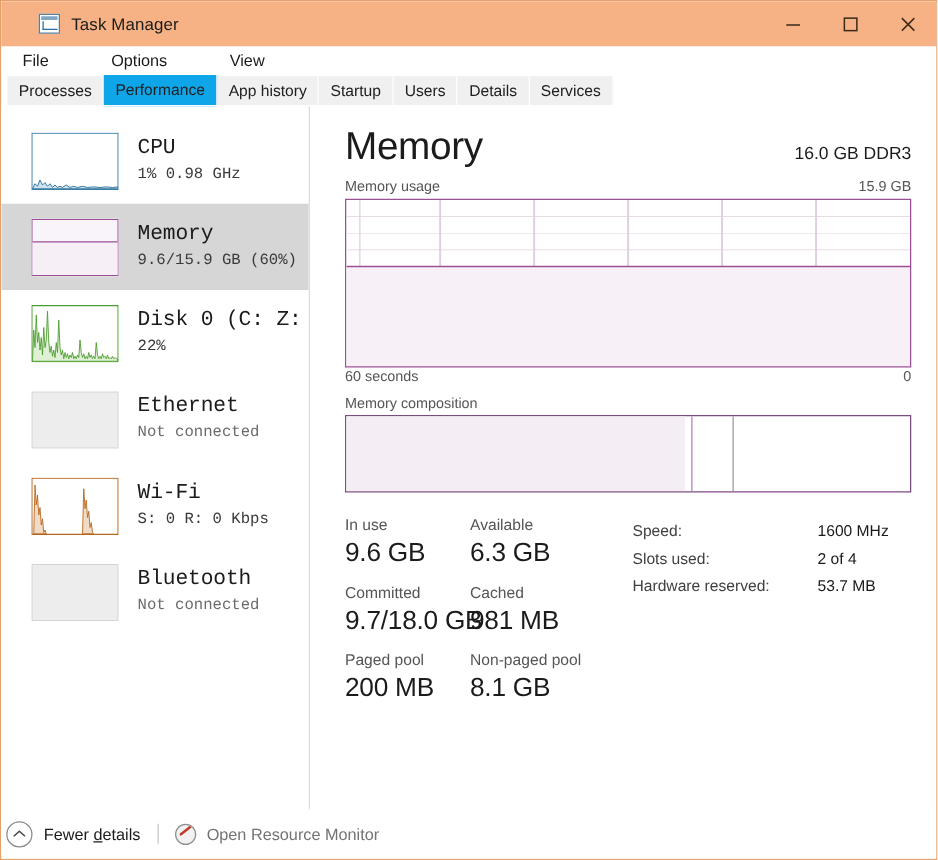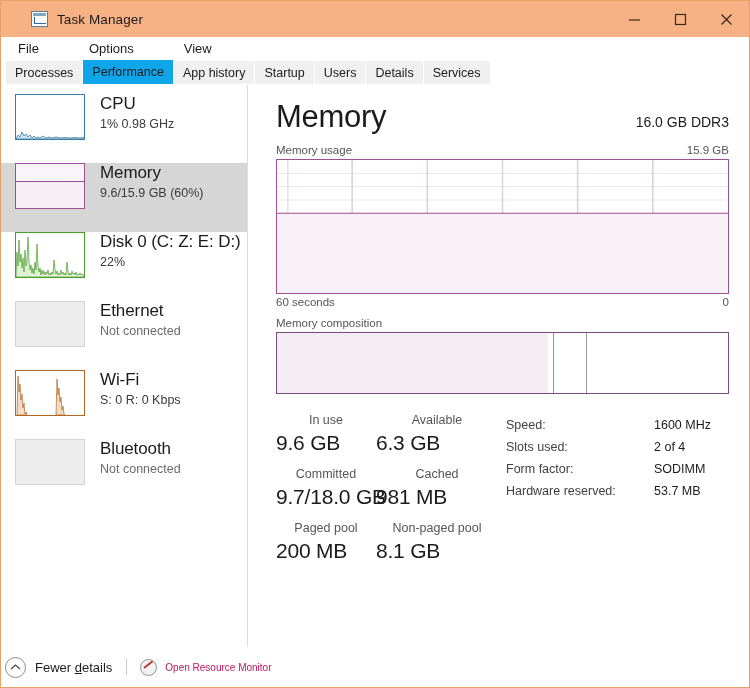--- a/index.html
+++ b/index.html
@@ -121,23 +121,24 @@
   .sidebar {
     width: 247px;
     flex: 0 0 247px;
     background: #ffffff;
     border-right: 1px solid #dcdcdc;
     padding-top: 9px;
     overflow: hidden;
   }
   .side-item {
     display: flex;
-    align-items: flex-start;
+    align-items: center;
     height: 69px;
-    padding-left: 14px;
+    padding-left: 24px;
+    font-family: Liberation Mono, monospace;
   }
   .side-item.selected { background: #d6d6d6; }
   .thumb {
     width: 70px; height: 46px;
     flex: 0 0 70px;
     background: #ffffff;
     position: relative;
     overflow: hidden;
   }
   .thumb svg { display: block; width: 100%; height: 100%; }
@@ -228,21 +229,20 @@
   .stats-left { width: 222px; flex: 0 0 222px; }
   .stats-right { flex: 1 1 auto; padding-left: 8px; padding-top: 2px; }
 
   .stat-row { display: flex; margin-bottom: 10px; }
   .stat-cell { }
   .stat-label {
     font-size: 12.5px;
     color: #555555;
     line-height: 17px;
     white-space: nowrap;
-    text-align: center;
   }
   .stat-value {
     font-size: 21px;
     color: #1b1b1b;
     line-height: 27px;
     white-space: nowrap;
     letter-spacing: -0.2px;
   }
   .c1 { width: 100px; flex: 0 0 100px; }
   .c2 { flex: 1 1 auto; }
@@ -290,22 +290,22 @@
   .resmon-icon::after {
     content: "";
     position: absolute;
     left: 3px; top: 7px;
     width: 11px; height: 2px;
     background: #c0392b;
     transform: rotate(-38deg);
     transform-origin: 0 50%;
   }
   .resmon-label {
-    font-size: 10px;
-    color: #be185d;
+    font-size: 13px;
+    color: #737373;
     white-space: nowrap;
   }
 </style>
 </head>
 <body>
 
 <div id="app">
 
   <div class="titlebar">
     <div class="title-left">
@@ -524,24 +524,20 @@
         <div class="stats-right">
           <div class="kv">
             <div class="kv-k">Speed:</div>
             <div class="kv-v">1600 MHz</div>
           </div>
           <div class="kv">
             <div class="kv-k">Slots used:</div>
             <div class="kv-v">2 of 4</div>
           </div>
           <div class="kv">
-            <div class="kv-k">Form factor:</div>
-            <div class="kv-v">SODIMM</div>
-          </div>
-          <div class="kv">
             <div class="kv-k">Hardware reserved:</div>
             <div class="kv-v">53.7 MB</div>
           </div>
         </div>
 
       </div>
 
     </div>
   </div>
 

